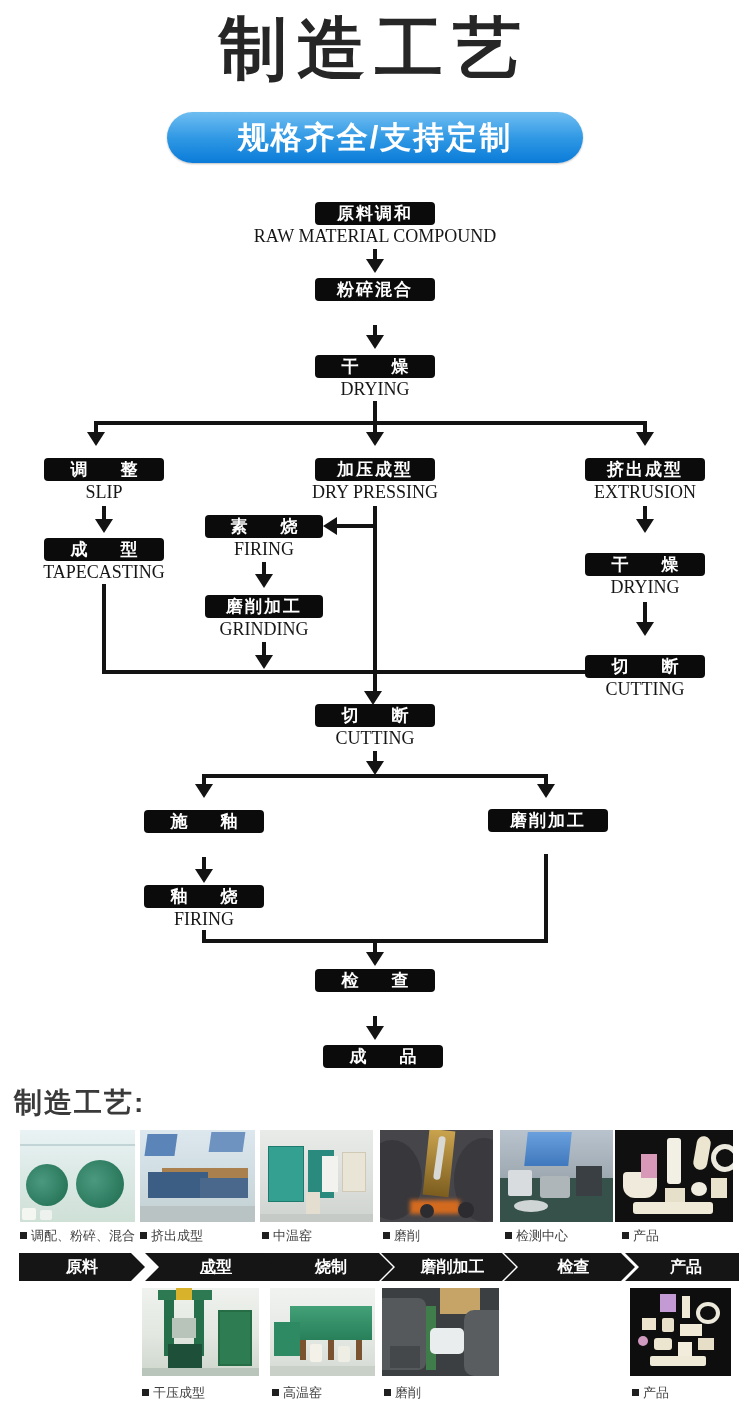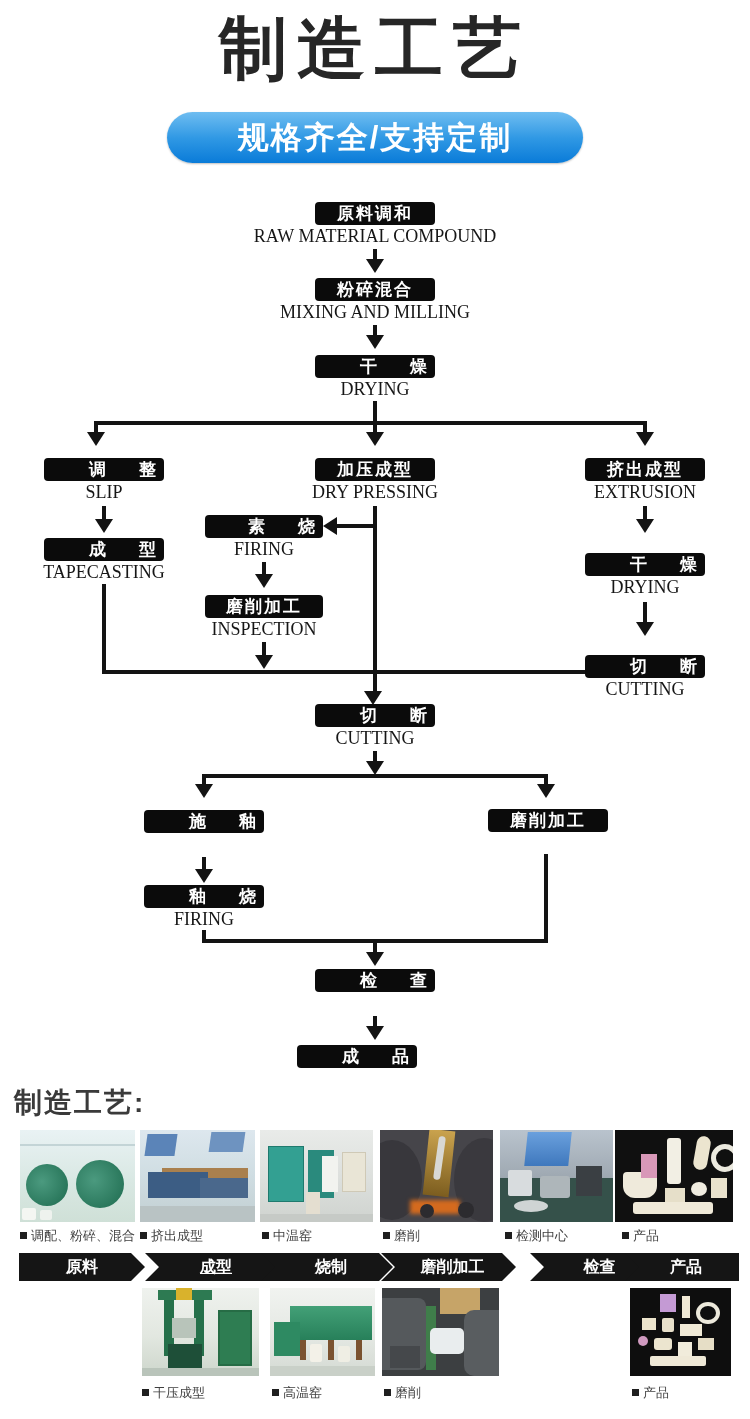--- a/index.html
+++ b/index.html
@@ -8,21 +8,21 @@
   
   .title{position:absolute;left:0;top:4px;width:100%;text-align:center;
          font-size:68px;font-weight:900;color:#262626;letter-spacing:10px;}
   .banner{position:absolute;left:167px;top:112px;width:416px;height:51px;border-radius:26px;
           background:linear-gradient(180deg,#6fbdf1 0%,#2f98e4 52%,#0a7bd8 100%);
           color:#fff;font-size:31px;font-weight:700;text-align:center;line-height:51px;letter-spacing:2px;
           box-shadow:0 1px 2px rgba(0,0,0,.25);}
   
   .node{position:absolute;height:23px;width:120px;background:#0b0b0b;border-radius:4px;
         color:#fff;font-size:17px;font-weight:700;text-align:center;line-height:23px;letter-spacing:2px;}
-  .node.sp{letter-spacing:8px;text-indent:8px;text-align:right;}
+  .node.sp{letter-spacing:8px;text-indent:8px;}
   .en{position:absolute;width:320px;text-align:center;font-family:"Liberation Serif",serif;
       font-size:18px;color:#161616;white-space:nowrap;}
   .vl{position:absolute;width:4px;background:#131313;}
   .hl{position:absolute;height:4px;background:#131313;}
   .ad{position:absolute;width:0;height:0;border-left:9px solid transparent;
       border-right:9px solid transparent;border-top:14px solid #131313;}
   .al{position:absolute;width:0;height:0;border-top:9px solid transparent;
       border-bottom:9px solid transparent;border-right:14px solid #131313;}
   
   .mfg-h{position:absolute;left:14px;top:1084px;font-size:28px;font-weight:800;color:#3a3a3a;letter-spacing:2px;}
@@ -43,21 +43,20 @@
 
   <div class="title">制造工艺</div>
   <div class="banner">规格齐全/支持定制</div>
 
   <div class="node" style="left:315px;top:202px;">原料调和</div>
   <div class="en" style="left:215px;top:226px;">RAW MATERIAL COMPOUND</div>
   <div class="vl" style="left:373px;top:249px;height:12px;"></div>
   <div class="ad" style="left:366px;top:259px;"></div>
 
   <div class="node" style="left:315px;top:278px;">粉碎混合</div>
-  <div class="en" style="left:215px;top:302px;">MIXING AND MILLING</div>
   <div class="vl" style="left:373px;top:325px;height:12px;"></div>
   <div class="ad" style="left:366px;top:335px;"></div>
 
   <div class="node sp" style="left:315px;top:355px;">干　燥</div>
   <div class="en" style="left:215px;top:379px;">DRYING</div>
 
   <div class="vl" style="left:373px;top:401px;height:22px;"></div>
   <div class="hl" style="left:94px;top:421px;width:553px;"></div>
   <div class="vl" style="left:94px;top:421px;height:13px;"></div>
   <div class="vl" style="left:373px;top:421px;height:13px;"></div>
@@ -80,21 +79,21 @@
   <div class="vl" style="left:102px;top:584px;height:90px;"></div>
 
   <div class="vl" style="left:373px;top:506px;height:187px;"></div>
   <div class="hl" style="left:337px;top:524px;width:38px;"></div>
   <div class="al" style="left:323px;top:517px;"></div>
   <div class="node sp" style="left:205px;top:515px;width:118px;">素　烧</div>
   <div class="en" style="left:104px;top:539px;">FIRING</div>
   <div class="vl" style="left:262px;top:562px;height:14px;"></div>
   <div class="ad" style="left:255px;top:574px;"></div>
   <div class="node" style="left:205px;top:595px;width:118px;">磨削加工</div>
-  <div class="en" style="left:104px;top:619px;">INSPECTION</div>
+  <div class="en" style="left:104px;top:619px;">GRINDING</div>
   <div class="vl" style="left:262px;top:642px;height:14px;"></div>
   <div class="ad" style="left:255px;top:655px;"></div>
 
   <div class="hl" style="left:102px;top:670px;width:485px;"></div>
   <div class="ad" style="left:364px;top:691px;"></div>
 
   <div class="vl" style="left:643px;top:506px;height:15px;"></div>
   <div class="ad" style="left:636px;top:519px;"></div>
   <div class="node sp" style="left:585px;top:553px;">干　燥</div>
   <div class="en" style="left:485px;top:577px;">DRYING</div>
@@ -124,21 +123,21 @@
 
   <div class="vl" style="left:202px;top:930px;height:13px;"></div>
   <div class="vl" style="left:544px;top:854px;height:89px;"></div>
   <div class="hl" style="left:202px;top:939px;width:346px;"></div>
   <div class="vl" style="left:373px;top:943px;height:11px;"></div>
   <div class="ad" style="left:366px;top:952px;"></div>
 
   <div class="node sp" style="left:315px;top:969px;">检　查</div>
   <div class="vl" style="left:373px;top:1016px;height:12px;"></div>
   <div class="ad" style="left:366px;top:1026px;"></div>
-  <div class="node sp" style="left:297px;top:1045px;">成　品</div>
+  <div class="node sp" style="left:323px;top:1045px;">成　品</div>
 
   <div class="mfg-h">制造工艺:</div>
 
   <div class="ph" style="left:20px;top:1130px;width:115px;height:92px;background:linear-gradient(180deg,#e9f2f4 0%,#d9e8e3 55%,#cfe0d7 100%);">
     <div class="d" style="left:0;top:14px;width:100%;height:2px;background:#c3d4d6;"></div>
     <div class="d" style="left:6px;top:34px;width:42px;height:42px;border-radius:50%;background:radial-gradient(circle at 38% 42%,#4b9a7f,#1d6a4e);"></div>
     <div class="d" style="left:56px;top:30px;width:48px;height:48px;border-radius:50%;background:radial-gradient(circle at 38% 42%,#4b9a7f,#1d6a4e);"></div>
     <div class="d" style="left:2px;top:78px;width:14px;height:12px;background:#f4f6f2;border-radius:2px;"></div>
     <div class="d" style="left:20px;top:80px;width:12px;height:10px;background:#eef2ee;border-radius:2px;"></div>
   </div>
@@ -191,21 +190,21 @@
   <div class="cap" style="left:140px;top:1227px;"><span class="sq"></span><span>挤出成型</span></div>
   <div class="cap" style="left:262px;top:1227px;"><span class="sq"></span><span>中温窑</span></div>
   <div class="cap" style="left:383px;top:1227px;"><span class="sq"></span><span>磨削</span></div>
   <div class="cap" style="left:505px;top:1227px;"><span class="sq"></span><span>检测中心</span></div>
   <div class="cap" style="left:622px;top:1227px;"><span class="sq"></span><span>产品</span></div>
 
   <div class="step first" style="left:19px;width:126px;">原料</div>
   <div class="step mid" style="left:145px;width:126px;text-decoration:underline;">成型</div>
   <div class="step mid" style="left:261px;width:124px;">烧制</div>
   <div class="step mid" style="left:381px;width:127px;">磨削加工</div>
-  <div class="step mid" style="left:530px;width:123px;">检查</div>
+  <div class="step mid" style="left:504px;width:123px;">检查</div>
   <div class="step last" style="left:625px;width:106px;">产品</div>
 
   <div class="ph" style="left:142px;top:1288px;width:117px;height:88px;background:linear-gradient(180deg,#eff2ee 0%,#e2e7e0 55%,#cdd6cc 100%);">
     <div class="d" style="left:22px;top:6px;width:10px;height:62px;background:#25704a;"></div>
     <div class="d" style="left:52px;top:6px;width:10px;height:62px;background:#25704a;"></div>
     <div class="d" style="left:16px;top:2px;width:54px;height:10px;background:#2d7a52;"></div>
     <div class="d" style="left:34px;top:0;width:16px;height:12px;background:#d9b22c;"></div>
     <div class="d" style="left:30px;top:30px;width:24px;height:20px;background:#b8c4ba;"></div>
     <div class="d" style="left:26px;top:56px;width:34px;height:26px;background:#1e4f38;"></div>
     <div class="d" style="left:76px;top:22px;width:34px;height:56px;background:#2e7d52;box-shadow:inset 0 0 0 2px #266c45;"></div>

